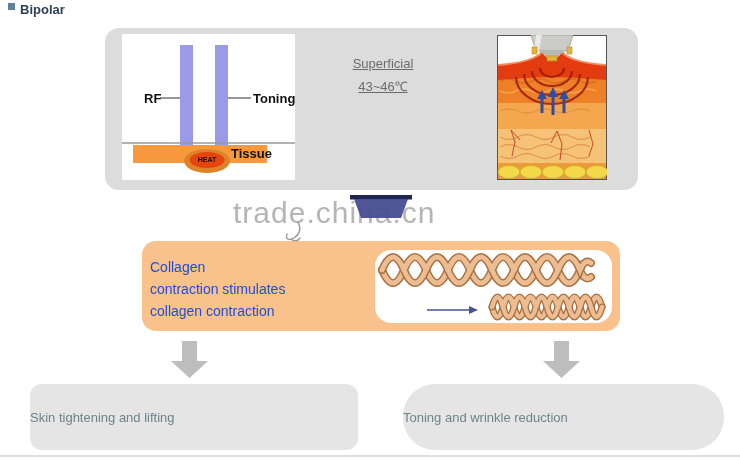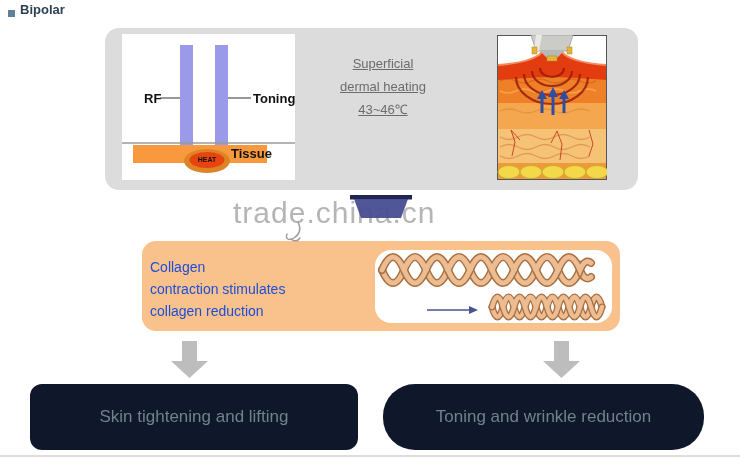--- a/index.html
+++ b/index.html
@@ -1,19 +1,19 @@
 <!DOCTYPE html>
 <html><head>
 <meta charset="utf-8">
 <style>
   html,body{margin:0;padding:0;background:#fff;}
   .stage{position:relative;width:740px;height:460px;background:#ffffff;overflow:hidden;
          font-family:"Liberation Sans",sans-serif;}
   
-  .hdr{position:absolute;left:8px;top:2px;display:flex;align-items:flex-end;gap:5px;}
+  .hdr{position:absolute;left:8px;top:2px;display:flex;align-items:flex-start;gap:5px;}
   .hdr .bullet{width:7px;height:7px;background:#5e8198;margin-top:1px;}
   .hdr .label{font-size:13px;font-weight:bold;color:#2e4154;}
   
   .panel{position:absolute;left:105px;top:28px;width:533px;height:162px;background:#dcdcdc;border-radius:14px;}
   
   .rfbox{position:absolute;left:17px;top:6px;width:173px;height:146px;background:#ffffff;}
   .rfbox .lbl{position:absolute;font-size:13px;font-weight:bold;color:#111;}
   .lbl-rf{left:22px;top:57px;}
   .lbl-ground{left:131px;top:57px;}
   .lbl-tissue{left:109px;top:112px;z-index:3;}
@@ -31,24 +31,24 @@
   .wm-squiggle{position:absolute;left:283px;top:220px;z-index:2;}
   
   .collagen{position:absolute;left:142px;top:241px;width:478px;height:90px;background:#f9c28c;border-radius:14px;}
   .collagen .txt{position:absolute;left:8px;top:15px;width:300px;text-align:left;
                  color:#1d4ed8;font-size:14px;line-height:22px;}
   .fiberbox{position:absolute;left:233px;top:9px;width:237px;height:73px;background:#ffffff;border-radius:16px;}
   
   .down-arrow{position:absolute;top:341px;}
   .da-left{left:171px;} .da-right{left:543px;}
   
-  .outcome{position:absolute;top:384px;height:66px;background:#0f172a;border-radius:12px;
-           display:flex;align-items:center;justify-content:center;
-           color:#6d8489;font-size:17px;}
-  .oc-left{left:30px;width:328px;} .oc-right{left:383px;width:321px;border-radius:32px;}
+  .outcome{position:absolute;top:384px;height:66px;background:#e5e5e5;border-radius:12px;
+           display:flex;align-items:center;justify-content:flex-start;
+           color:#6d8489;font-size:13px;}
+  .oc-left{left:30px;width:328px;} .oc-right{left:403px;width:321px;border-radius:32px;}
   .bottom-line{position:absolute;left:0;top:455px;width:740px;height:2px;background:#dedede;}
 </style>
 </head>
 <body>
 
 <div class="stage">
 
   <div class="hdr">
     <span class="bullet"></span>
     <span class="label">Bipolar</span>
@@ -68,21 +68,20 @@
         <ellipse cx="85" cy="126" rx="17.5" ry="8" fill="#e8440e"></ellipse>
       </svg>
       <div class="lbl lbl-rf">RF</div>
       <div class="lbl lbl-ground">Toning</div>
       <div class="lbl lbl-tissue">Tissue</div>
       <div class="lbl lbl-heat">HEAT</div>
     </div>
 
     <div class="heat-text">
       <div>Superficial</div>
-      <div>dermal heating</div>
       <div class="temp">43~46℃</div>
     </div>
 
     <svg class="skin" viewBox="0 0 110 145">
       <rect x="0.5" y="0.5" width="109" height="144" fill="#ffffff" stroke="#555" stroke-width="1"></rect>
 
       <rect x="1" y="38" width="108" height="30" fill="#ee8128"></rect>
       <path d="M3,46 q8,-4 16,0 q8,4 16,0 q8,-4 16,0 q8,4 16,0 q8,-4 16,0 q8,4 16,0" stroke="#d2661b" stroke-width="1.4" fill="none" opacity="0.7"></path>
       <path d="M3,56 q8,4 16,0 q8,-4 16,0 q8,4 16,0 q8,-4 16,0 q8,4 16,0 q8,-4 16,0" stroke="#f7ab58" stroke-width="1.4" fill="none" opacity="0.8"></path>
       <rect x="1" y="68" width="108" height="26" fill="#f5a74f"></rect>
@@ -138,21 +137,21 @@
     <polygon points="4,4 58,4 51,23 11,23" fill="#474d92" opacity="0.95"></polygon>
   </svg>
   <svg class="wm-squiggle" width="22" height="26" viewBox="0 0 22 26">
     <path d="M15,2 C18,8 17,14 11,18 C6,21 2,19 4,14 M8,19 C11,22 15,21 17,18" stroke="#9b9b9b" stroke-width="1.4" fill="none" stroke-linecap="round"></path>
   </svg>
 
   <div class="collagen">
     <div class="txt">
       <div>Collagen</div>
       <div>contraction stimulates</div>
-      <div>collagen reduction</div>
+      <div>collagen contraction</div>
     </div>
     <div class="fiberbox">
       <svg width="237" height="73" viewBox="0 0 237 73">
 
         <g fill="none" stroke-linecap="round">
           <path d="M7,20 Q18,46 29,20 Q40,-6 51,20 Q62,46 73,20 Q84,-6 95,20 Q106,46 117,20 Q128,-6 139,20 Q150,46 161,20 Q172,-6 183,20 Q194,46 205,20 Q210,32 216,27" stroke="#a96f3f" stroke-width="8"></path>
           <path d="M7,20 Q18,46 29,20 Q40,-6 51,20 Q62,46 73,20 Q84,-6 95,20 Q106,46 117,20 Q128,-6 139,20 Q150,46 161,20 Q172,-6 183,20 Q194,46 205,20 Q210,32 216,27" stroke="#ecbd93" stroke-width="5"></path>
           <path d="M7,20 Q18,-6 29,20 Q40,46 51,20 Q62,-6 73,20 Q84,46 95,20 Q106,-6 117,20 Q128,46 139,20 Q150,-6 161,20 Q172,46 183,20 Q194,-6 205,20 Q210,8 216,13" stroke="#a96f3f" stroke-width="8"></path>
           <path d="M7,20 Q18,-6 29,20 Q40,46 51,20 Q62,-6 73,20 Q84,46 95,20 Q106,-6 117,20 Q128,46 139,20 Q150,-6 161,20 Q172,46 183,20 Q194,-6 205,20 Q210,8 216,13" stroke="#ecbd93" stroke-width="5"></path>
           <path d="M29,20 Q40,-6 51,20 M73,20 Q84,-6 95,20 M117,20 Q128,-6 139,20 M161,20 Q172,-6 183,20" stroke="#ecbd93" stroke-width="5"></path>

